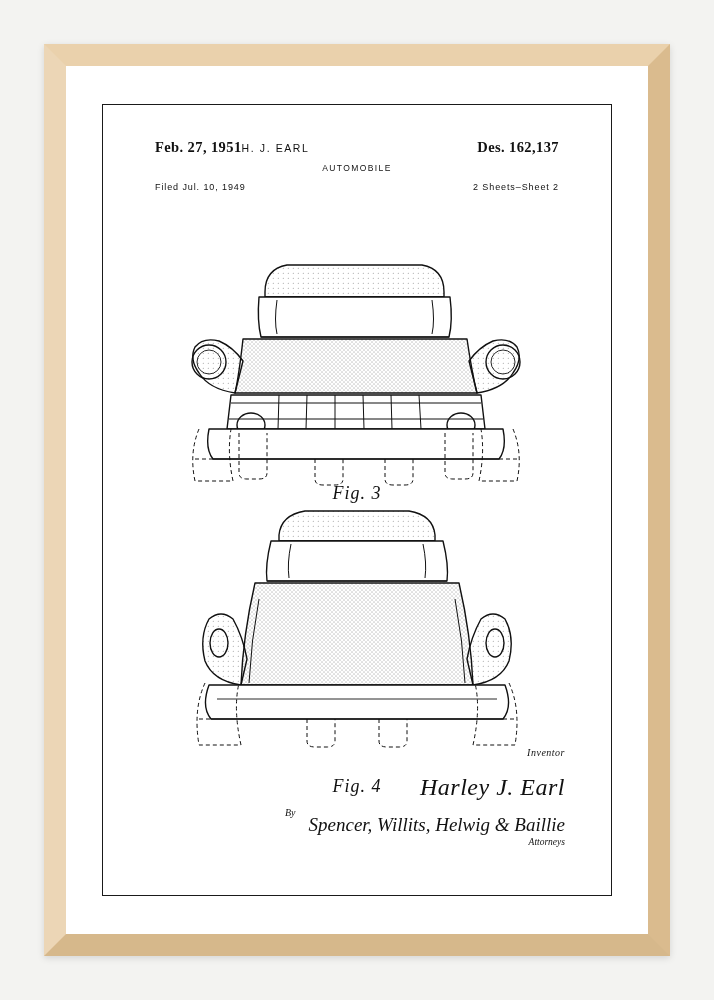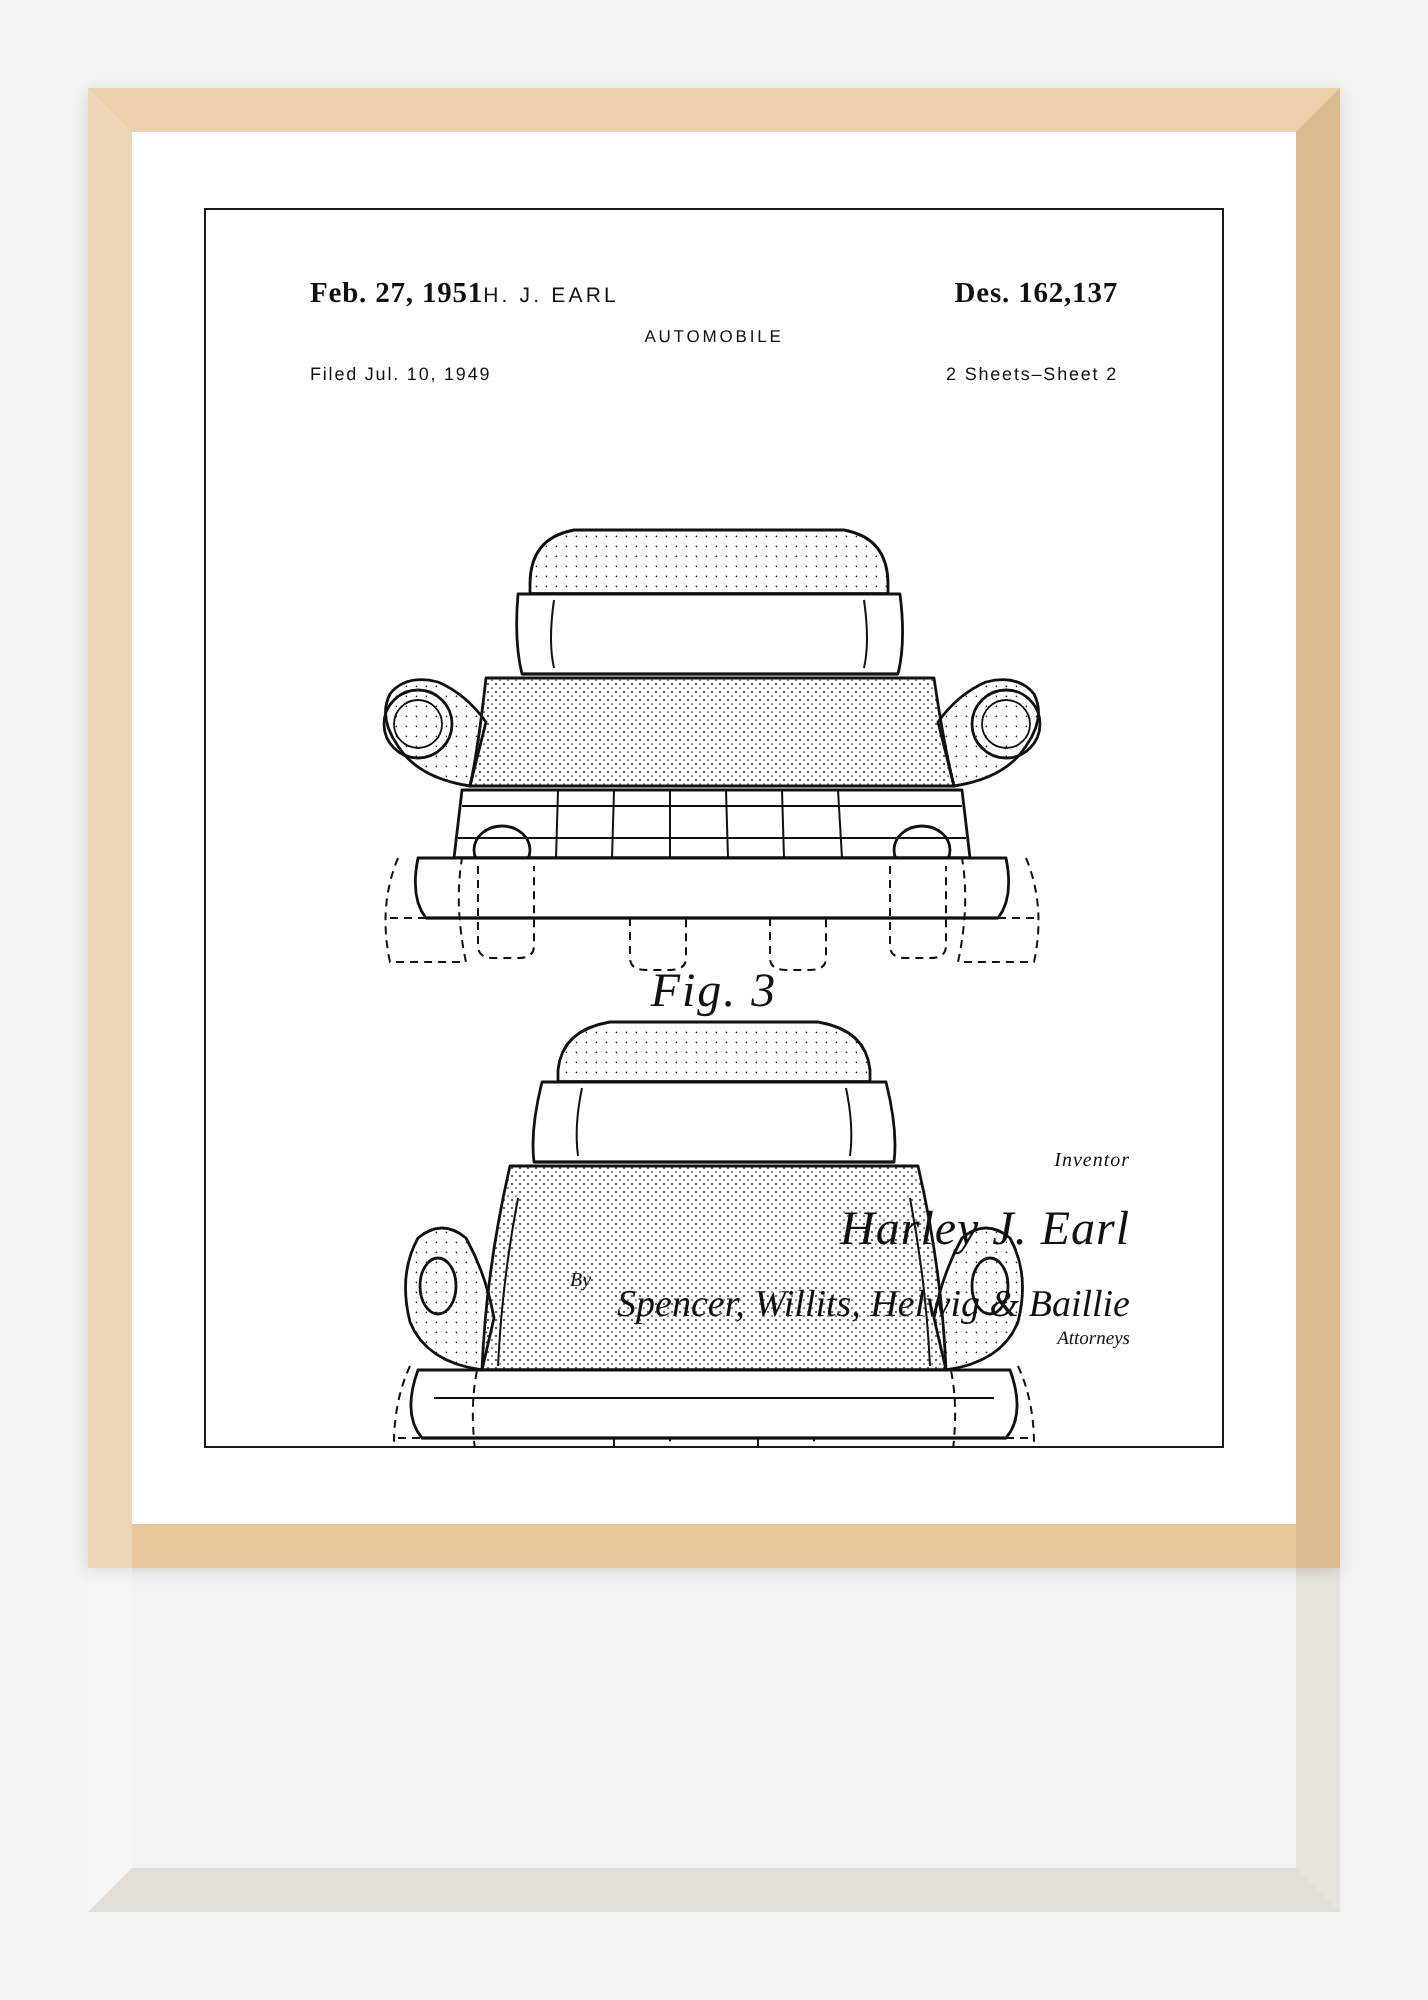--- a/index.html
+++ b/index.html
@@ -20,21 +20,21 @@
     width: 714px;
     height: 1000px;
     background: #f3f3f1;
   }
 
   .frame {
     position: absolute;
     left: 44px;
     top: 44px;
     width: 626px;
-    height: 740px;
+    height: 912px;
     box-sizing: border-box;
     border: 22px solid #e5c79a;
     background: #ffffff;
     box-shadow: 0 2px 7px rgba(0,0,0,0.13);
   }
   .frame-inner-bevel {
     position: absolute;
     inset: 0;
     box-sizing: border-box;
     border: 1px solid #cbae85;
@@ -132,21 +132,21 @@
     text-align: center;
   }
   .fig-front { top: 92px; }
   .fig-rear  { top: 390px; }
 
   .figure svg { display: block; margin: 0 auto; }
 
   .fig-caption {
     font-family: "Liberation Serif", serif;
     font-style: italic;
-    font-size: 24px;
+    font-size: 18px;
     letter-spacing: 1px;
     color: #111;
     margin-top: -4px;
   }
 
   
   .sig {
     position: absolute;
     right: 46px;
     bottom: 48px;

